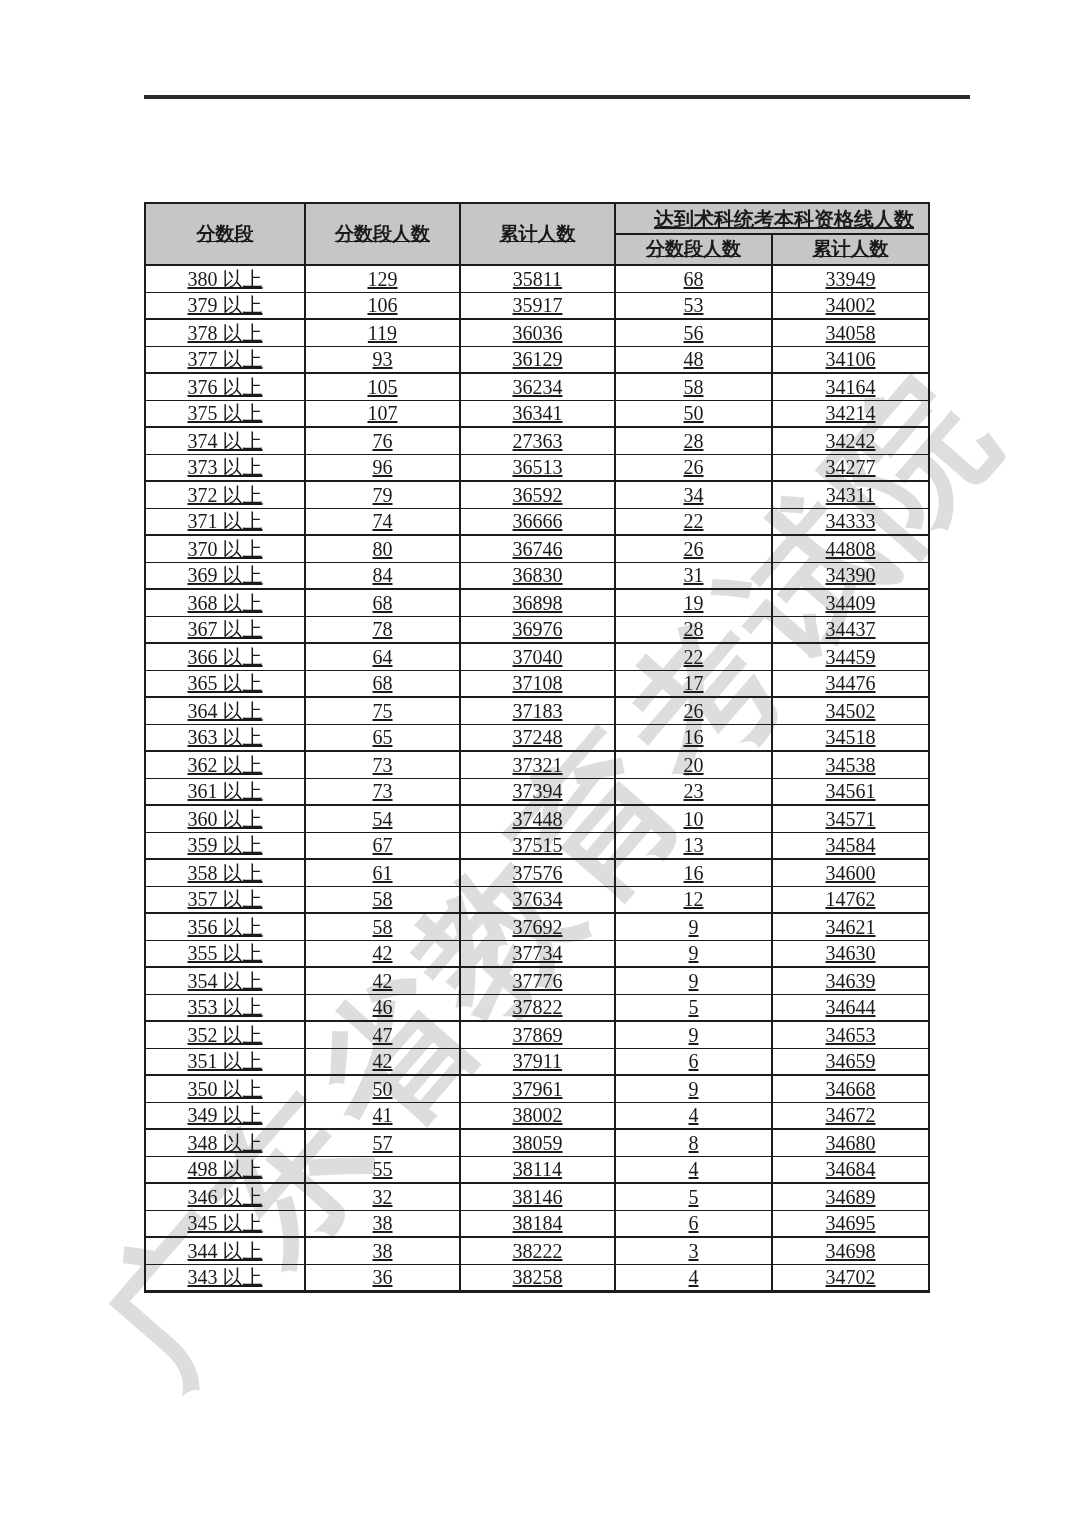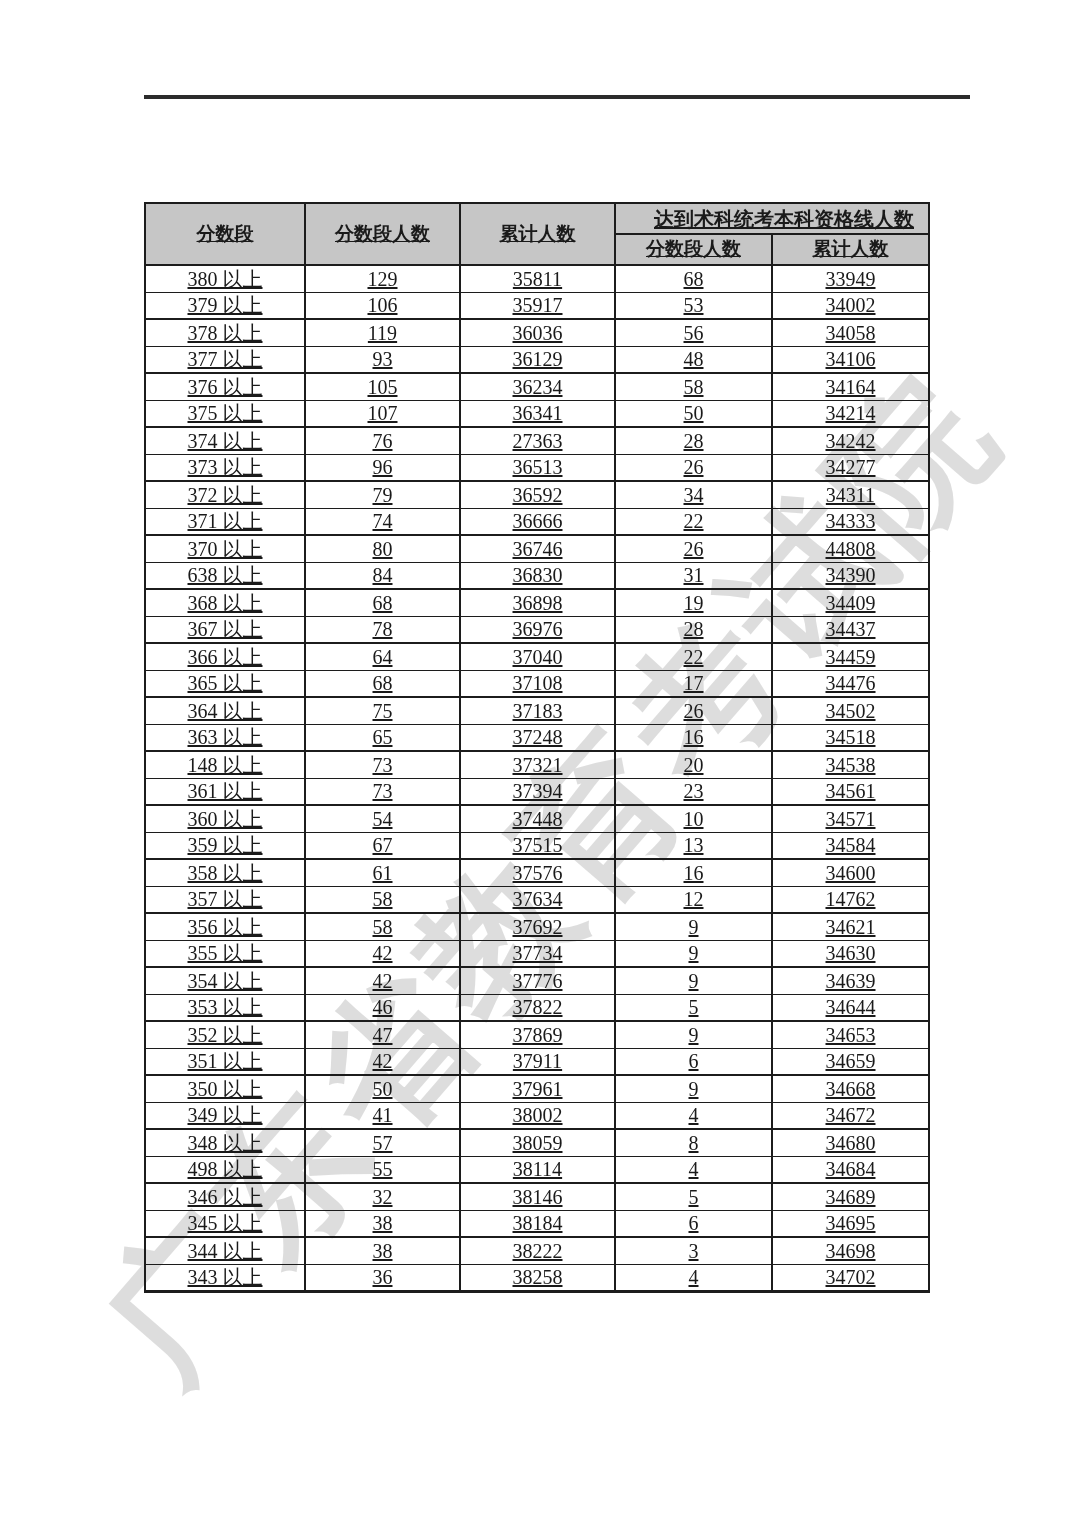--- a/index.html
+++ b/index.html
@@ -179,21 +179,21 @@
           <td>34333</td>
         </tr>
         <tr>
           <td>370 以上</td>
           <td>80</td>
           <td>36746</td>
           <td>26</td>
           <td>44808</td>
         </tr>
         <tr>
-          <td>638 以上</td>
+          <td>369 以上</td>
           <td>84</td>
           <td>36830</td>
           <td>31</td>
           <td>34390</td>
         </tr>
         <tr>
           <td>368 以上</td>
           <td>68</td>
           <td>36898</td>
           <td>19</td>
@@ -228,21 +228,21 @@
           <td>34502</td>
         </tr>
         <tr>
           <td>363 以上</td>
           <td>65</td>
           <td>37248</td>
           <td>16</td>
           <td>34518</td>
         </tr>
         <tr>
-          <td>148 以上</td>
+          <td>362 以上</td>
           <td>73</td>
           <td>37321</td>
           <td>20</td>
           <td>34538</td>
         </tr>
         <tr>
           <td>361 以上</td>
           <td>73</td>
           <td>37394</td>
           <td>23</td>

